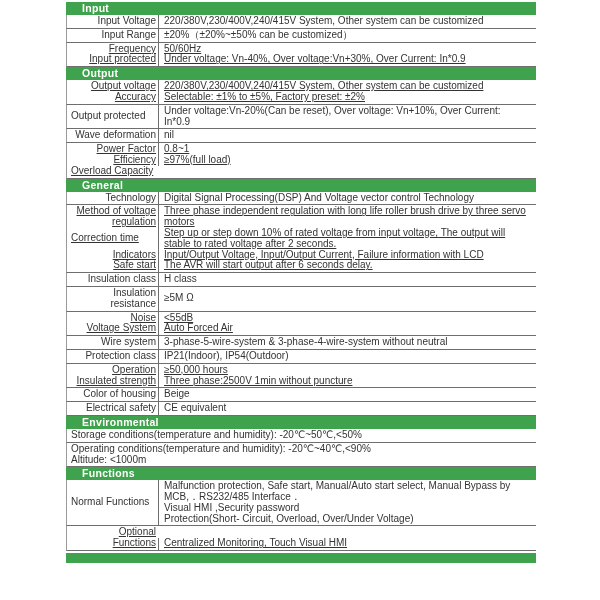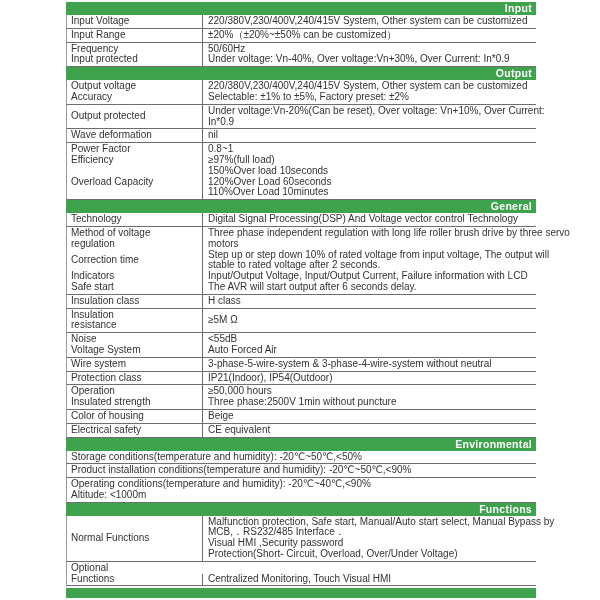--- a/index.html
+++ b/index.html
@@ -7,29 +7,28 @@
     width:600px;height:600px;position:relative;overflow:hidden;
     font-family:"Liberation Sans","DejaVu Sans",sans-serif;
     color:#333333;
   }
   .spec-table{
     position:absolute;left:66px;top:2px;width:470px;
     font-size:10px;line-height:10.8px;
   }
   .sec-bar{
     background:#3fa24d;color:#ffffff;font-weight:bold;
-    font-size:10.5px;line-height:11px;padding:1px 4px;
+    font-size:10.5px;line-height:11px;padding:1px 16px;
     letter-spacing:.3px;
-    text-align:right;
   }
   .row{display:flex;border-bottom:1px solid #6e6e6e;border-left:1px solid #9a9a9a;}
-  .rowgroup{border-bottom:1px solid #6e6e6e;border-left:1px solid #9a9a9a;}
+  .rowgroup{border-bottom:1px solid #6e6e6e;border-left:1px solid #9a9a9a;text-decoration:underline;}
   .subrow{display:flex;}
-  .lc{flex:0 0 91px;width:91px;box-sizing:border-box;padding:0 2px 0 4px;}
-  .vc{flex:1;min-width:0;border-left:1px solid #6e6e6e;padding:0 2px 0 5px;margin-left:44px;}
+  .lc{flex:0 0 91px;width:91px;box-sizing:border-box;padding:0 2px 0 4px;text-align:right;}
+  .vc{flex:1;min-width:0;border-left:1px solid #6e6e6e;padding:0 2px 0 5px;}
   .fc{flex:1;min-width:0;padding:0 2px 0 4px;}
   .row .lc,.row .vc,.row .fc{padding-top:1px;padding-bottom:1px;}
   .rowgroup .subrow:first-child .lc,.rowgroup .subrow:first-child .vc,
   .rowgroup .subrow:first-child .fc{padding-top:1px;}
   .rowgroup .subrow:last-child .lc,.rowgroup .subrow:last-child .vc,
   .rowgroup .subrow:last-child .fc{padding-bottom:1px;}
   .ln{white-space:nowrap;}
   .lc .ln{white-space:nowrap;}
   .center{display:flex;align-items:center;}
   .center .ln,.lc.center,.vc.center{white-space:nowrap;}
@@ -93,25 +92,20 @@
     <div class="subrow">
       <div class="lc">Power Factor</div>
       <div class="vc">0.8~1</div>
     </div>
     <div class="subrow">
       <div class="lc">Efficiency</div>
       <div class="vc">≥97%(full load)</div>
     </div>
     <div class="subrow">
       <div class="lc center">Overload Capacity</div>
-      <div class="vc">
-        <div class="ln">150%Over load 10seconds</div>
-        <div class="ln">120%Over Load 60seconds</div>
-        <div class="ln">110%Over Load 10minutes</div>
-      </div>
     </div>
   </div>
 
   <div class="sec-bar">General</div>
 
   <div class="row">
     <div class="lc">Technology</div>
     <div class="vc">Digital Signal Processing(DSP) And Voltage vector control Technology</div>
   </div>
 
@@ -197,23 +191,20 @@
     <div class="lc">Electrical safety</div>
     <div class="vc">CE equivalent</div>
   </div>
 
   <div class="sec-bar">Environmental</div>
 
   <div class="row">
     <div class="fc">Storage conditions(temperature and humidity): -20℃~50℃,&lt;50%</div>
   </div>
 
-  <div class="row">
-    <div class="fc">Product installation conditions(temperature and humidity): -20℃~50℃,&lt;90%</div>
-  </div>
 
   <div class="row">
     <div class="fc">
       <div class="ln">Operating conditions(temperature and humidity): -20℃~40℃,&lt;90%</div>
       <div class="ln">Altitude: &lt;1000m</div>
     </div>
   </div>
 
   <div class="sec-bar">Functions</div>
 

